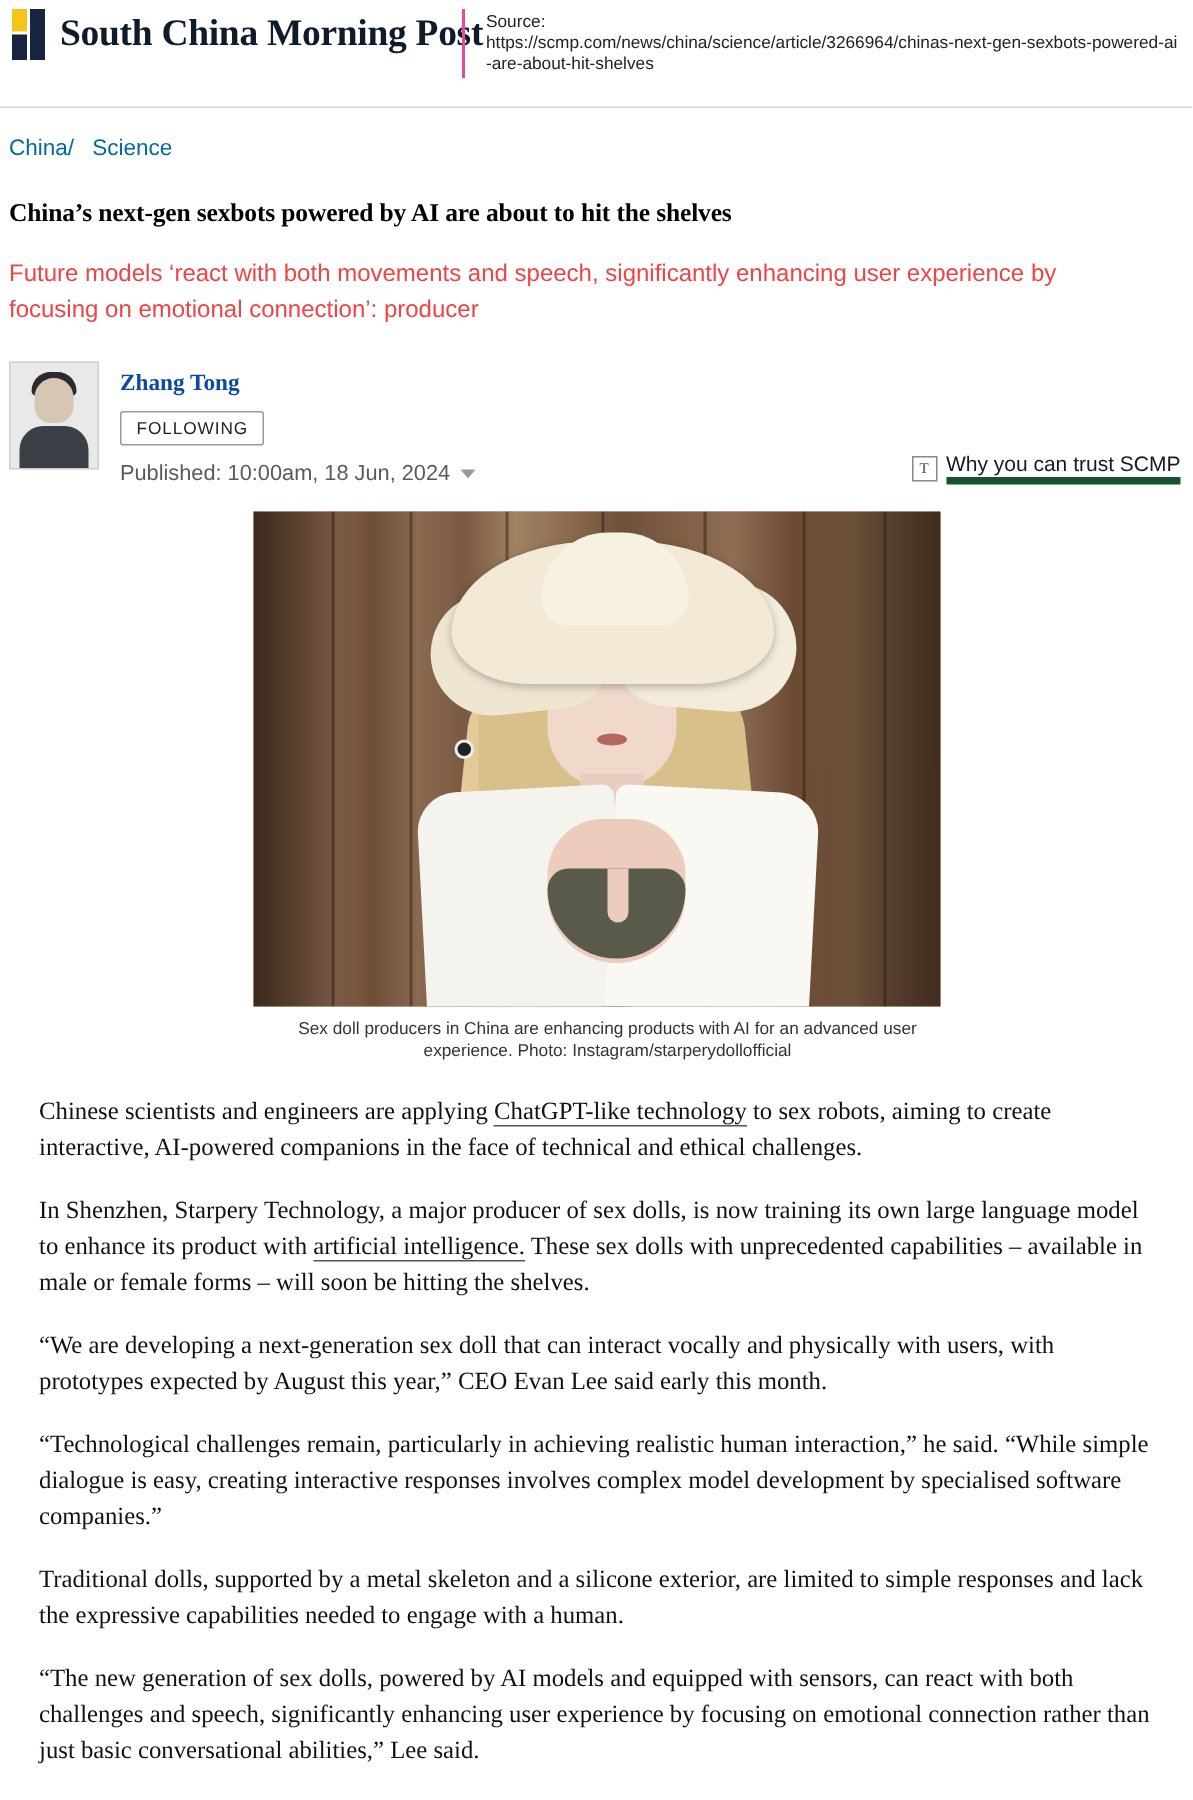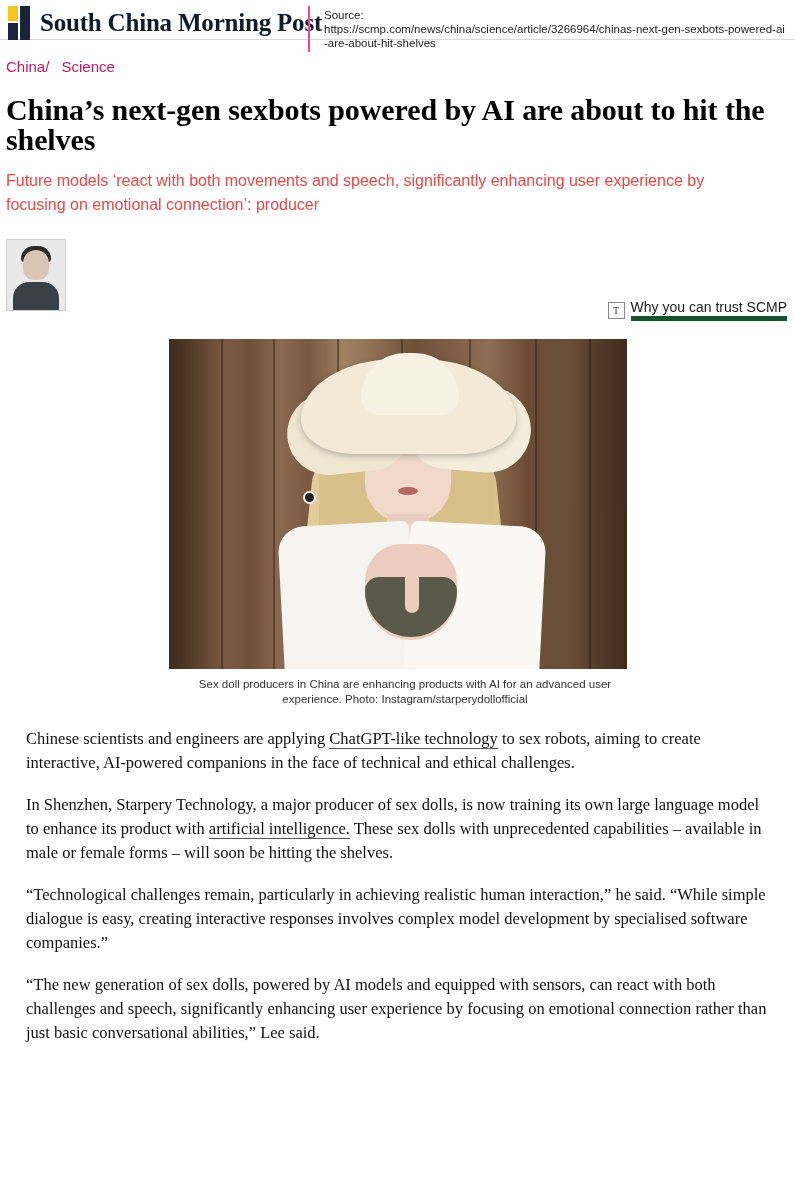--- a/index.html
+++ b/index.html
@@ -15,21 +15,21 @@
     position: relative;
     overflow: hidden;
   }
 
   
   .header {
     display: flex;
     align-items: flex-start;
     padding: 6px 0 0 0;
     border-bottom: 1px solid #d8d8d8;
-    height: 40px;
+    height: 72px;
     box-sizing: border-box;
   }
   .brand {
     display: flex;
     align-items: center;
     padding-left: 8px;
     width: 300px;
     flex: 0 0 300px;
   }
   .logo-mark {
@@ -77,30 +77,30 @@
   }
   .source-box .src-label { display: block; }
 
   
   .breadcrumb {
     padding: 18px 0 0 6px;
     font-size: 15px;
     color: #222;
   }
   .breadcrumb a {
-    color: #be185d;
+    color: #0369a1;
     text-decoration: none;
   }
   .breadcrumb .crumb-2 { margin-left: 8px; }
 
   
   .headline {
     font-family: "Liberation Serif", serif;
     font-weight: bold;
-    font-size: 30px;
+    font-size: 17px;
     line-height: 30px;
     margin: 20px 0 0 6px;
     color: #000;
     letter-spacing: -0.1px;
   }
   .standfirst {
     font-size: 16px;
     line-height: 24px;
     margin: 14px 8px 0 6px;
     color: #ef4444;
@@ -427,20 +427,28 @@
 
 <h1 class="headline">China’s next-gen sexbots powered by AI are about to hit the shelves</h1>
 <div class="standfirst">Future models ‘react with both movements and speech, significantly enhancing user experience by focusing on emotional connection’: producer</div>
 
 <div class="byline">
   <div class="avatar">
     <div class="hair"></div>
     <div class="head"></div>
     <div class="body"></div>
   </div>
+  <div class="byline-right">
+    <div class="author-name">Zhang Tong</div>
+    <div class="follow-btn">FOLLOWING</div>
+    <div class="published">
+      <span>Published: 10:00am, 18 Jun, 2024</span>
+      <span class="caret"></span>
+    </div>
+  </div>
   <div class="trust">
     <span class="trust-icon">T</span>
     <span class="trust-text">Why you can trust SCMP</span>
   </div>
 </div>
 
 <figure class="lead">
   <div class="photo">
     <div class="planks"></div>
     <div class="plank-line" style="left:52px"></div>
@@ -478,15 +486,17 @@
   <figcaption>Sex doll producers in China are enhancing products with AI for an advanced user experience. Photo: Instagram/starperydollofficial</figcaption>
 </figure>
 
 <div class="article">
   <p>
     <span>Chinese scientists and engineers are applying </span><a href="#">ChatGPT-like technology</a><span> to sex robots, aiming to create interactive, AI-powered companions in the face of technical and ethical challenges.</span>
   </p>
   <p>
     <span>In Shenzhen, Starpery Technology, a major producer of sex dolls, is now training its own large language model to enhance its product with </span><a href="#">artificial intelligence.</a><span> These sex dolls with unprecedented capabilities – available in male or female forms – will soon be hitting the shelves.</span>
   </p>
+  <p>“We are developing a next-generation sex doll that can interact vocally and physically with users, with prototypes expected by August this year,” CEO Evan Lee said early this month.</p>
   <p>“Technological challenges remain, particularly in achieving realistic human interaction,” he said. “While simple dialogue is easy, creating interactive responses involves complex model development by specialised software companies.”</p>
+  <p>Traditional dolls, supported by a metal skeleton and a silicone exterior, are limited to simple responses and lack the expressive capabilities needed to engage with a human.</p>
   <p>“The new generation of sex dolls, powered by AI models and equipped with sensors, can react with both challenges and speech, significantly enhancing user experience by focusing on emotional connection rather than just basic conversational abilities,” Lee said.</p>
 </div>
 
 </body></html>

